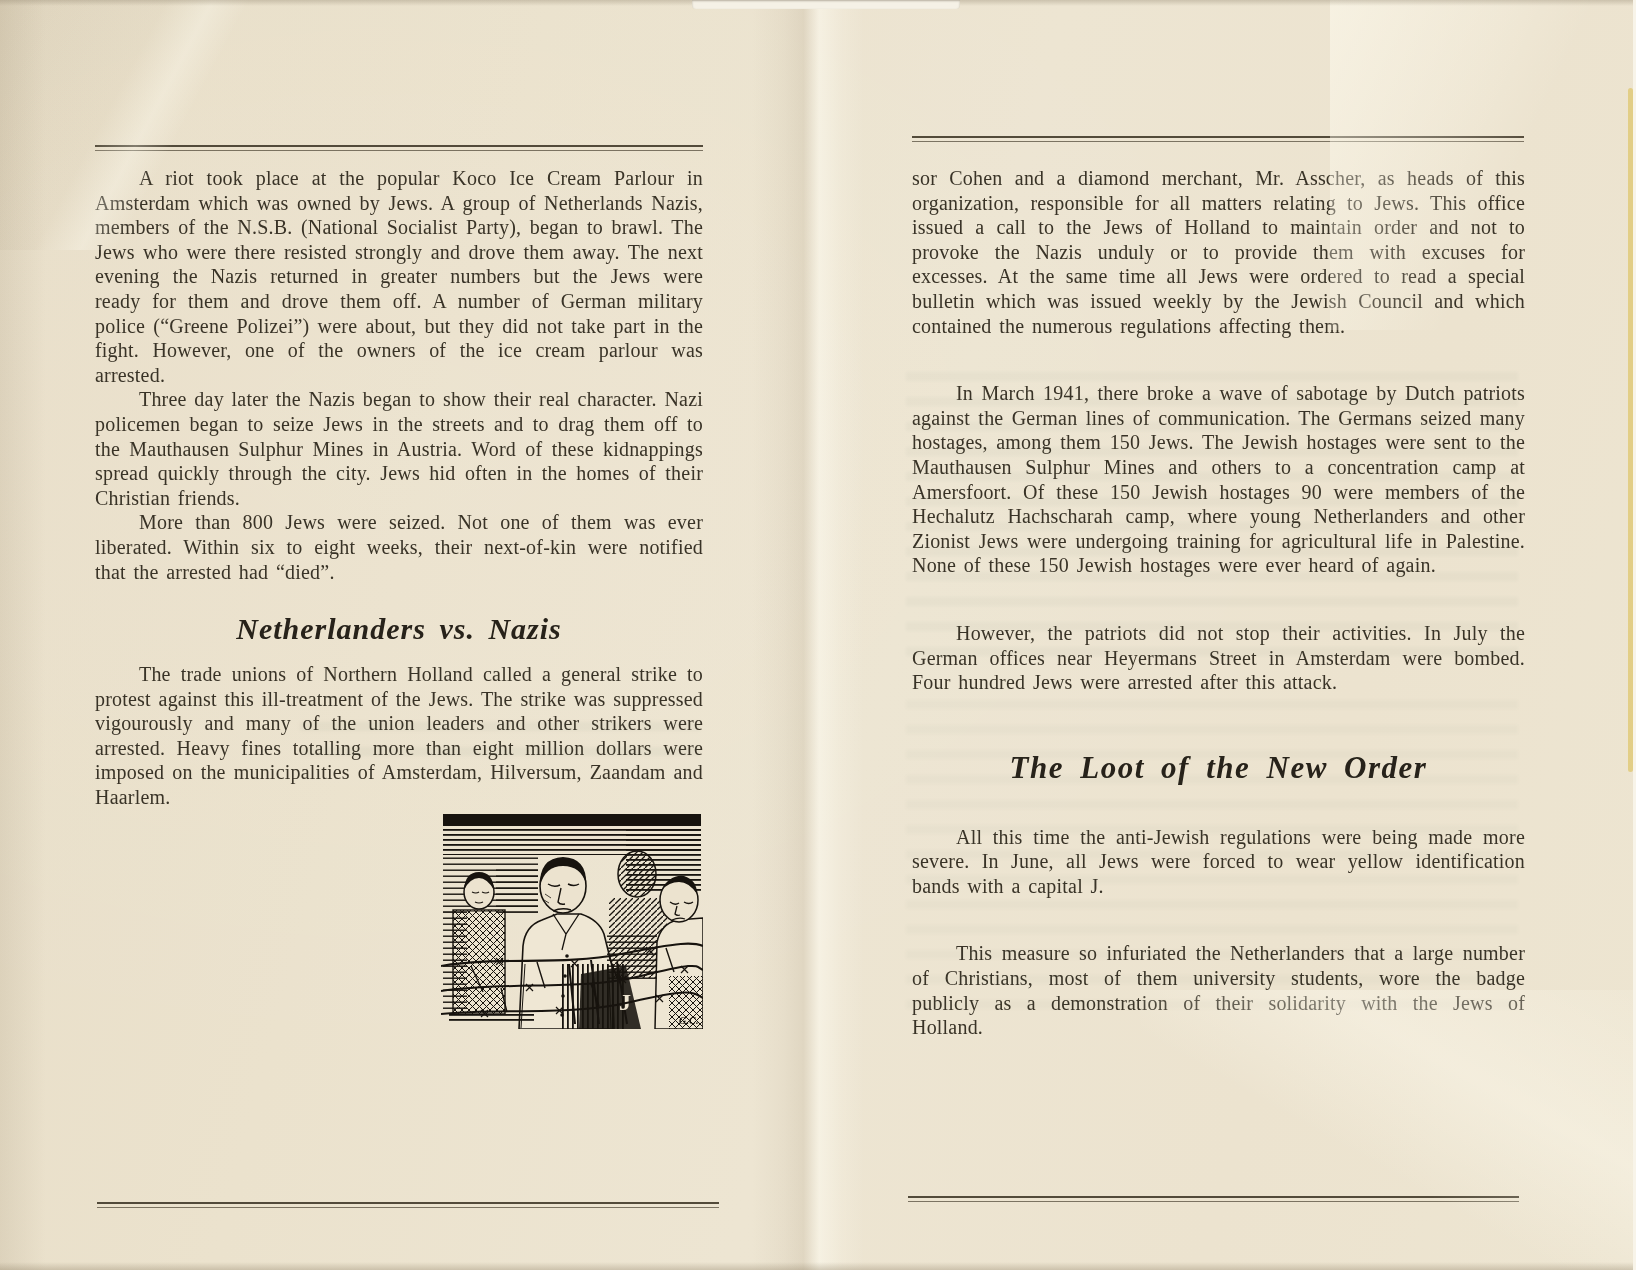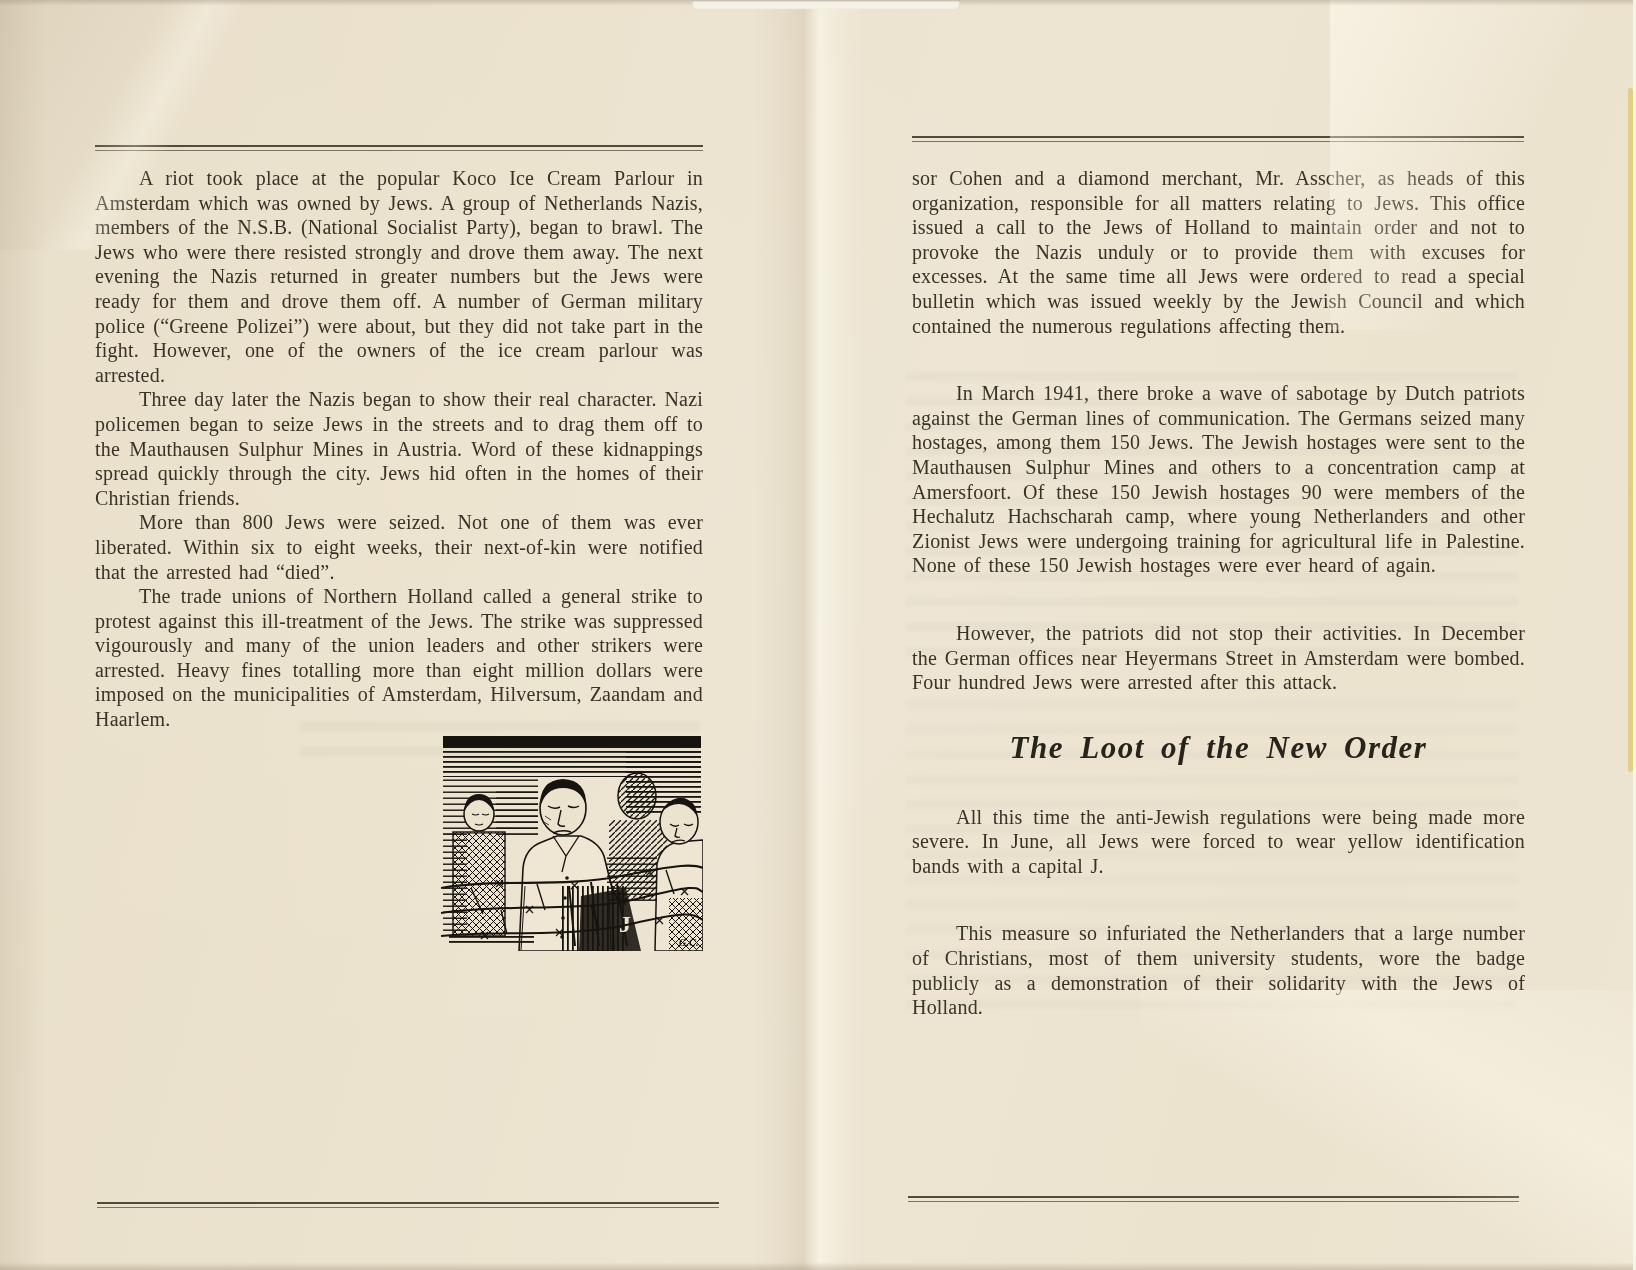--- a/index.html
+++ b/index.html
@@ -38,21 +38,21 @@
   .page-right .para{margin-top:43px;}
   .page-right .para.first{margin-top:0;}
   .heading{
     margin:24px 0 12px 0;
     text-align:center;
     font-size:30px;line-height:42px;
     font-weight:bold;font-style:italic;
     letter-spacing:1px;word-spacing:5px;
     color:#27221a;text-indent:0;
   }
-  .page-right .heading{margin:32px 0 36px 0;font-size:31px;letter-spacing:1.5px;word-spacing:7px;}
+  .page-right .heading{margin:52px 0 36px 0;font-size:31px;letter-spacing:1.5px;word-spacing:7px;}
   .wrap-block{margin-top:0;}
   .wrap-block::after{content:"";display:block;clear:both;}
   .illustration{
     float:right;width:262px;height:215px;
     margin:4px 0 0 16px;padding:0;
   }
   
   .artifact{position:absolute;pointer-events:none;}
   .fold-center{
     left:752px;top:0;width:112px;height:1270px;
@@ -96,20 +96,21 @@
 <body>
 
 <div class="scan">
 
   <section class="page page-left">
     <div class="double-rule rule-top-left"></div>
     <div class="text-block text-left">
       <p class="para indent">A riot took place at the popular Koco Ice Cream Parlour in Amsterdam which was owned by Jews. A group of Netherlands Nazis, members of the N.S.B. (National Socialist Party), began to brawl. The Jews who were there resisted strongly and drove them away. The next evening the Nazis returned in greater numbers but the Jews were ready for them and drove them off. A number of German military police (“Greene Polizei”) were about, but they did not take part in the fight. However, one of the owners of the ice cream parlour was arrested.</p>
       <p class="para indent">Three day later the Nazis began to show their real character. Nazi policemen began to seize Jews in the streets and to drag them off to the Mauthausen Sulphur Mines in Austria. Word of these kidnappings spread quickly through the city. Jews hid often in the homes of their Christian friends.</p>
       <p class="para indent">More than 800 Jews were seized. Not one of them was ever liberated. Within six to eight weeks, their next-of-kin were notified that the arrested had “died”.</p>
+      <h2 class="heading">Netherlanders vs. Nazis</h2>
       <p class="para indent">The trade unions of Northern Holland called a general strike to protest against this ill-treatment of the Jews. The strike was suppressed vigourously and many of the union leaders and other strikers were arrested. Heavy fines totalling more than eight million dollars were imposed on the municipalities of Amsterdam, Hilversum, Zaandam and Haarlem.</p>
       <div class="wrap-block">
         <figure class="illustration">
           <svg width="262" height="215" viewBox="0 0 262 215" aria-hidden="true">
             <defs>
               <pattern id="hl" width="6" height="5" patternUnits="userSpaceOnUse">
                 <rect width="6" height="1.8" y="0" fill="#17130e"></rect>
               </pattern>
               <pattern id="hl2" width="7" height="6" patternUnits="userSpaceOnUse">
                 <rect width="7" height="1.4" y="1.5" fill="#17130e"></rect>
@@ -191,21 +192,21 @@
       </div>
     </div>
     <div class="double-rule rule-bottom-left"></div>
   </section>
 
   <section class="page page-right">
     <div class="double-rule rule-top-right"></div>
     <div class="text-block text-right">
       <p class="para first">sor Cohen and a diamond merchant, Mr. Asscher, as heads of this organization, responsible for all matters relating to Jews. This office issued a call to the Jews of Holland to maintain order and not to provoke the Nazis unduly or to provide them with excuses for excesses. At the same time all Jews were ordered to read a special bulletin which was issued weekly by the Jewish Council and which contained the numerous regulations affecting them.</p>
       <p class="para indent">In March 1941, there broke a wave of sabotage by Dutch patriots against the German lines of communication. The Germans seized many hostages, among them 150 Jews. The Jewish hostages were sent to the Mauthausen Sulphur Mines and others to a concentration camp at Amersfoort. Of these 150 Jewish hostages 90 were members of the Hechalutz Hachscharah camp, where young Netherlanders and other Zionist Jews were undergoing training for agricultural life in Palestine. None of these 150 Jewish hostages were ever heard of again.</p>
-      <p class="para indent">However, the patriots did not stop their activities. In December the German offices near Heyermans Street in Amsterdam were bombed. Four hundred Jews were arrested after this attack.</p>
+      <p class="para indent">However, the patriots did not stop their activities. In July the German offices near Heyermans Street in Amsterdam were bombed. Four hundred Jews were arrested after this attack.</p>
       <h2 class="heading">The Loot of the New Order</h2>
       <p class="para indent first">All this time the anti-Jewish regulations were being made more severe. In June, all Jews were forced to wear yellow identification bands with a capital J.</p>
       <p class="para indent" style="">This measure so infuriated the Netherlanders that a large number of Christians, most of them university students, wore the badge publicly as a demonstration of their solidarity with the Jews of Holland.</p>
     </div>
     <div class="double-rule rule-bottom-right"></div>
   </section>
 
   <div class="artifact ghost ghost-left"></div>
   <div class="artifact ghost ghost-right-1"></div>
   <div class="artifact ghost ghost-right-2"></div>

